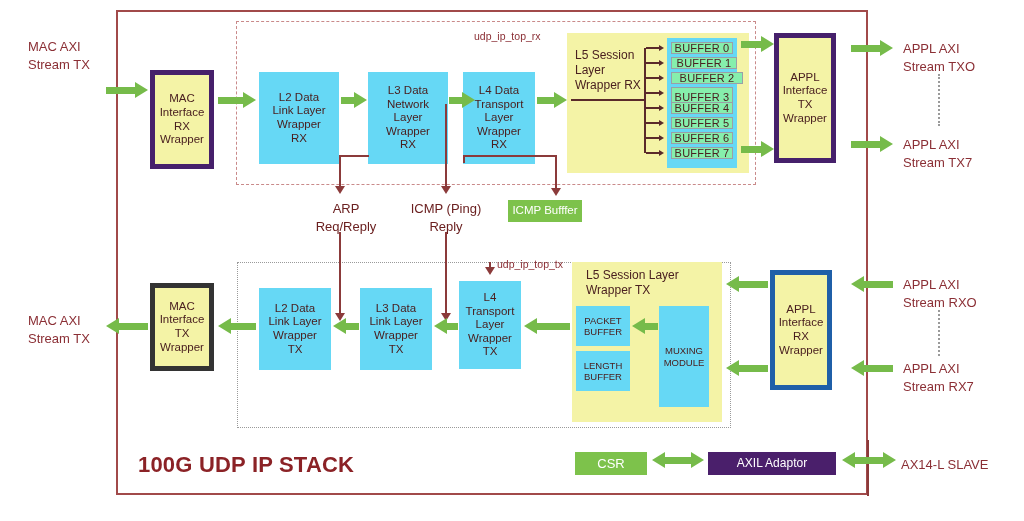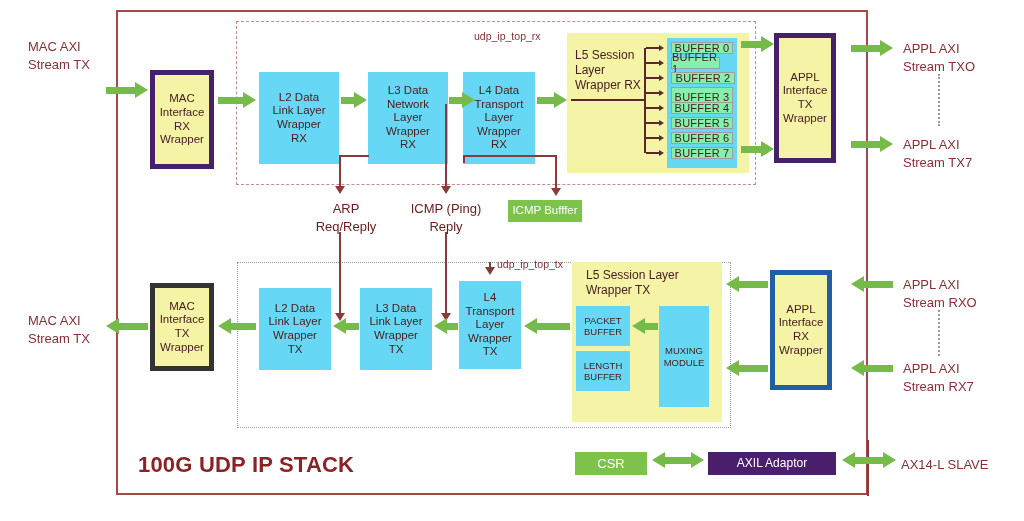--- a/index.html
+++ b/index.html
@@ -111,24 +111,24 @@
     <div class="sess-title" style="left:8px;top:15px;white-space:pre-line">L5 Session
 Layer
 Wrapper RX</div>
   </div>
 
   <div class="abs bufcol" style="left:659px;top:38px;width:70px;height:130px;"></div>
 
   <div class="abs bufitem" style="left:663px;top:42px;width:62px;height:12px;">
       <span>BUFFER 0</span>
     </div>
-  <div class="abs bufitem" style="left:663px;top:57px;width:49px;height:12px;">
+  <div class="abs bufitem" style="left:663px;top:57px;width:66px;height:12px;">
       <span>BUFFER 1</span>
     </div>
-  <div class="abs bufitem" style="left:663px;top:72px;width:64px;height:12px;">
+  <div class="abs bufitem" style="left:663px;top:72px;width:72px;height:12px;">
       <span>BUFFER 2</span>
     </div>
   <div class="abs bufitem" style="left:663px;top:87px;width:62px;height:20px;">
       <span>BUFFER 3</span>
     </div>
   <div class="abs bufitem" style="left:663px;top:102px;width:62px;height:12px;">
       <span>BUFFER 4</span>
     </div>
   <div class="abs bufitem" style="left:663px;top:117px;width:62px;height:12px;">
       <span>BUFFER 5</span>

